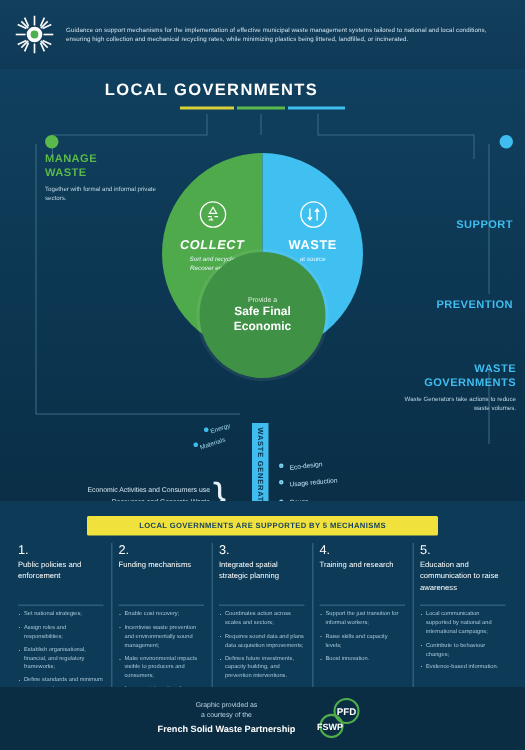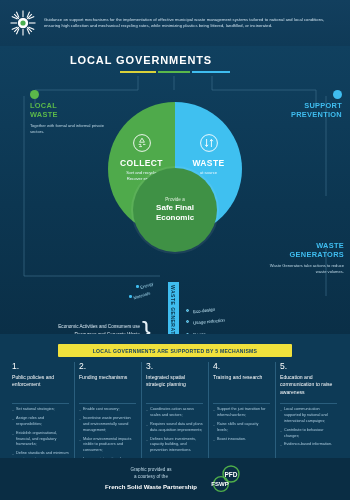--- a/index.html
+++ b/index.html
@@ -38,21 +38,21 @@
   .ub2 { left:158px; width:32px; background:#5bb84a; }
   .ub3 { left:192px; width:38px; background:#3fbdf0; }
 
   .connectors { position:absolute; left:0; top:0; width:350px; height:288px; }
 
   
   .wheel {
     position:absolute; left:108px; top:56px; width:134px; height:134px;
   }
   .half { position:absolute; top:0; width:67px; height:134px; }
-  .half-l { left:0;  background:#4faa4b; border-radius:67px 0 0 67px; }
+  .half-l { left:0;  background:#4faa4b; border-radius:67px 0 0 67px;font-style:italic; }
   .half-r { left:67px; background:#3fc0f0; border-radius:0 67px 67px 0; }
   .seg-label {
     position:absolute; width:67px; text-align:center; color:#fff;
   }
   .seg-title { top:56px; font-size:8.5px; font-weight:bold; letter-spacing:.4px; }
   .seg-sub { top:68px; font-size:4.2px; line-height:1.5; color:#eaf7ff; }
   .seg-icon { position:absolute; top:31px; left:23.5px; width:20px; height:20px; }
 
   .inner-circle {
     position:absolute; left:133px; top:122px; width:84px; height:84px;
@@ -68,21 +68,21 @@
   .dot { width:9px; height:9px; border-radius:50%; position:absolute; }
   .side-title { font-size:7.4px; font-weight:bold; line-height:1.2; letter-spacing:.3px; }
   .side-sub { font-size:4.1px; line-height:1.55; color:#bcd6e4; margin-top:3px; }
 
   .manage { left:30px; top:56px; width:78px; }
   .manage .dot { background:#5bb84a; left:0; top:-12px; }
   .manage .side-title { color:#5bb84a; }
 
   .support { left:262px; top:56px; width:80px; text-align:right; }
   .support .dot { background:#3fbdf0; right:0; top:-12px; }
-  .support .side-title { color:#3fbdf0; }
+  .support .side-title { color:#3fbdf0;margin-top:44px; }
 
   .generators { left:268px; top:196px; width:76px; text-align:right; }
   .generators .side-title { color:#3fbdf0; }
 
   
   .econ {
     position:absolute; left:40px; top:277px; width:100px;
     text-align:right; font-size:4.6px; line-height:1.7; color:#d8e8f2;
   }
   .brace {
@@ -231,35 +231,35 @@
   </div>
 
   <div class="inner-circle">
     <div class="ic-small">Provide a</div>
     <div class="ic-big">Safe Final</div>
     <div class="ic-big">Economic</div>
   </div>
 
   <div class="side-block manage">
     <div class="dot"></div>
-    <div class="side-title">LOCAL</div>
+    <div class="side-title">MANAGE</div>
     <div class="side-title">WASTE</div>
     <div class="side-sub">Together with formal and informal private sectors.</div>
   </div>
 
   <div class="side-block support">
     <div class="dot"></div>
     <div class="side-title">SUPPORT</div>
     <div class="side-title">PREVENTION</div>
   </div>
 
   <div class="side-block generators">
 
     <div class="side-title">WASTE</div>
-    <div class="side-title">GENERATORS</div>
+    <div class="side-title">GOVERNMENTS</div>
     <div class="side-sub">Waste Generators take actions to reduce waste volumes.</div>
   </div>
 
   <div class="vstrip">
     <span>WASTE GENERATORS</span>
   </div>
 
   <div class="flow flow-energy">Energy</div>
   <div class="flow flow-mat">Materials</div>
   <div class="flow-dot" style="left:136px;top:239px"></div>

